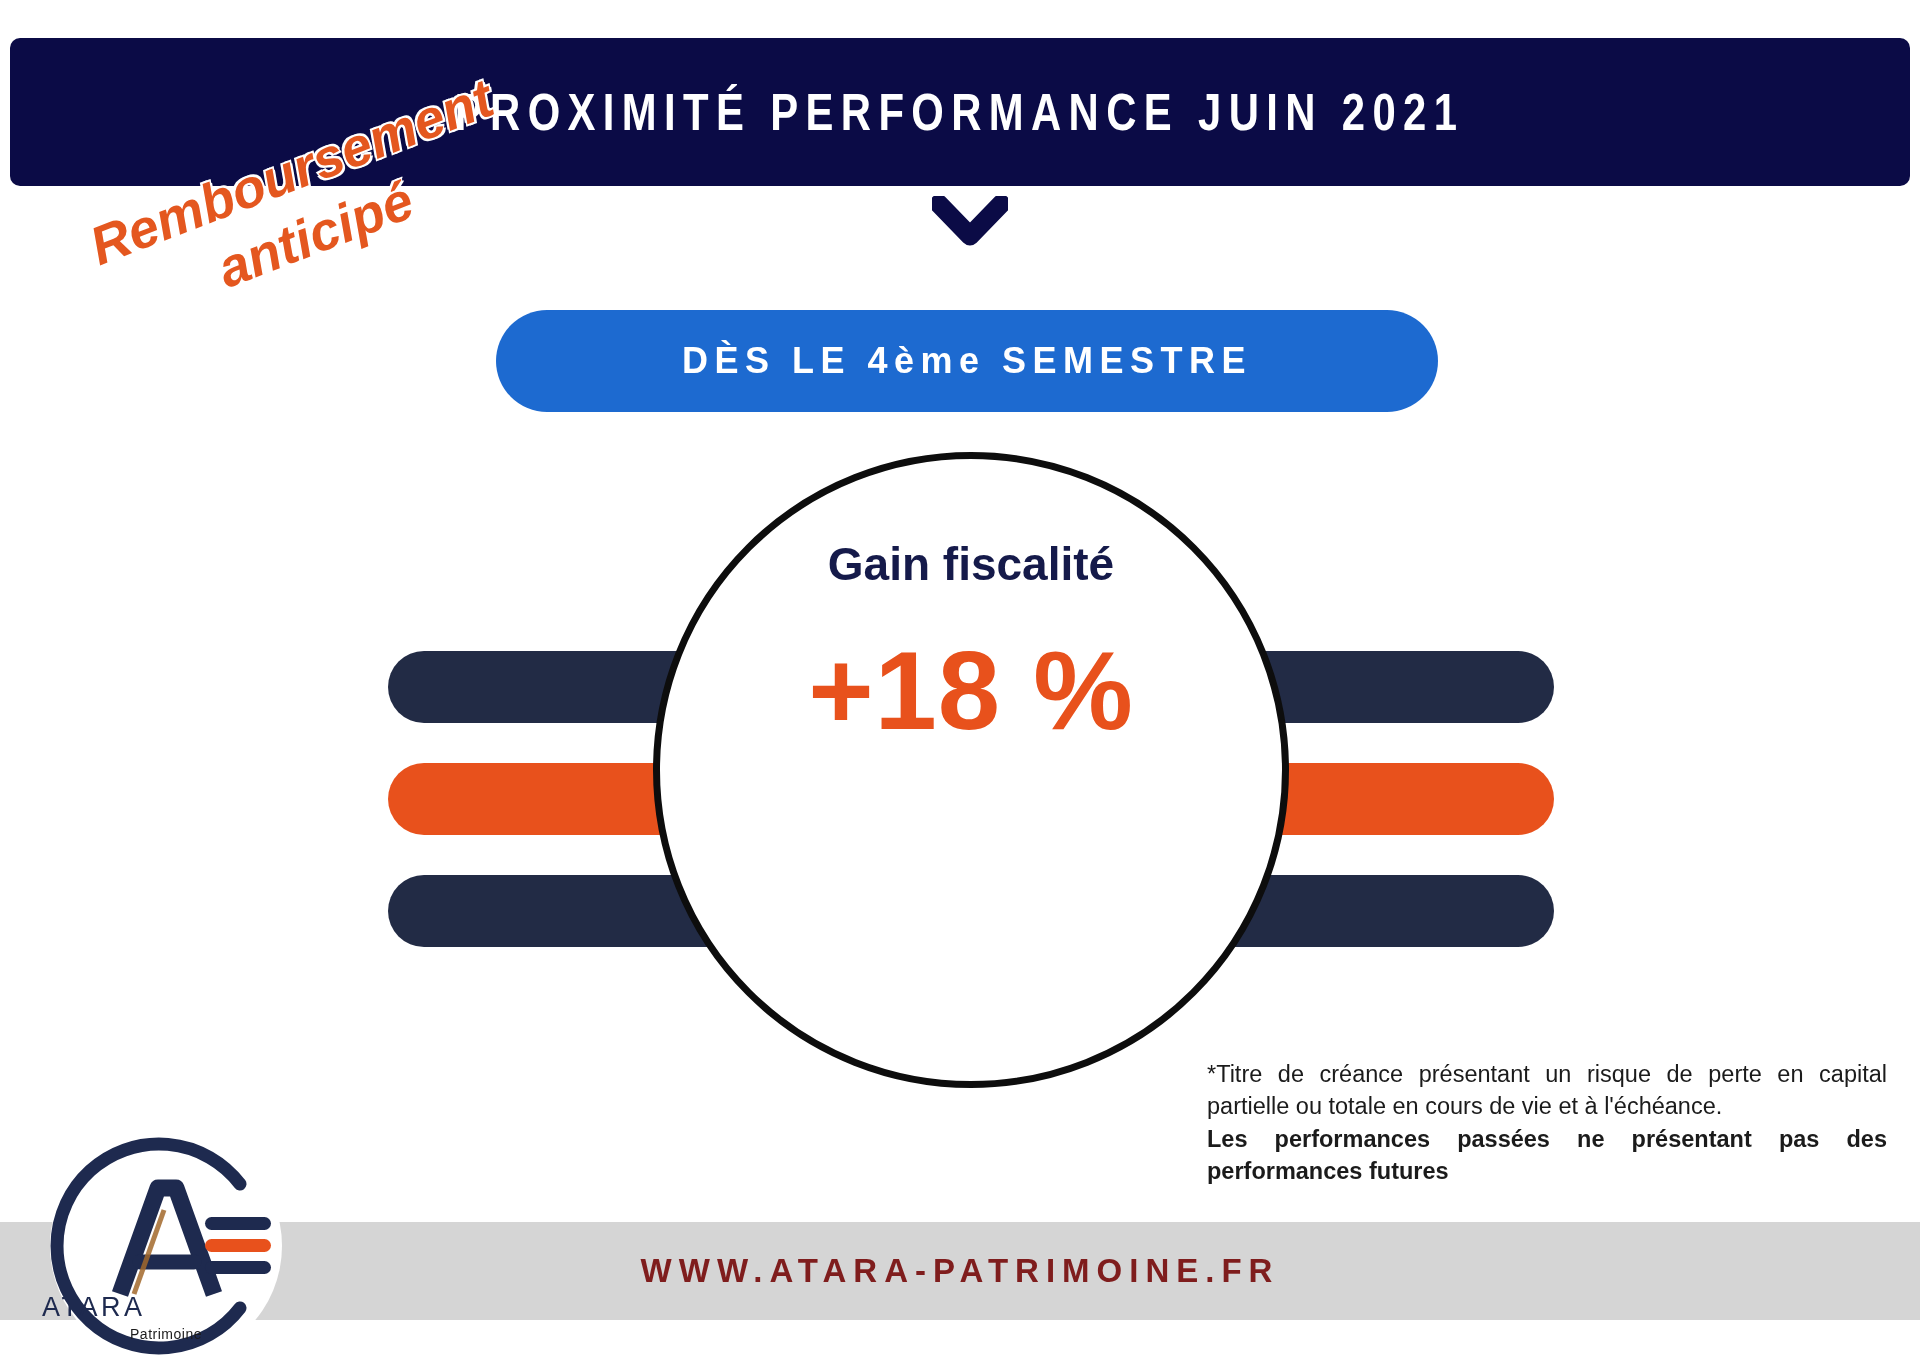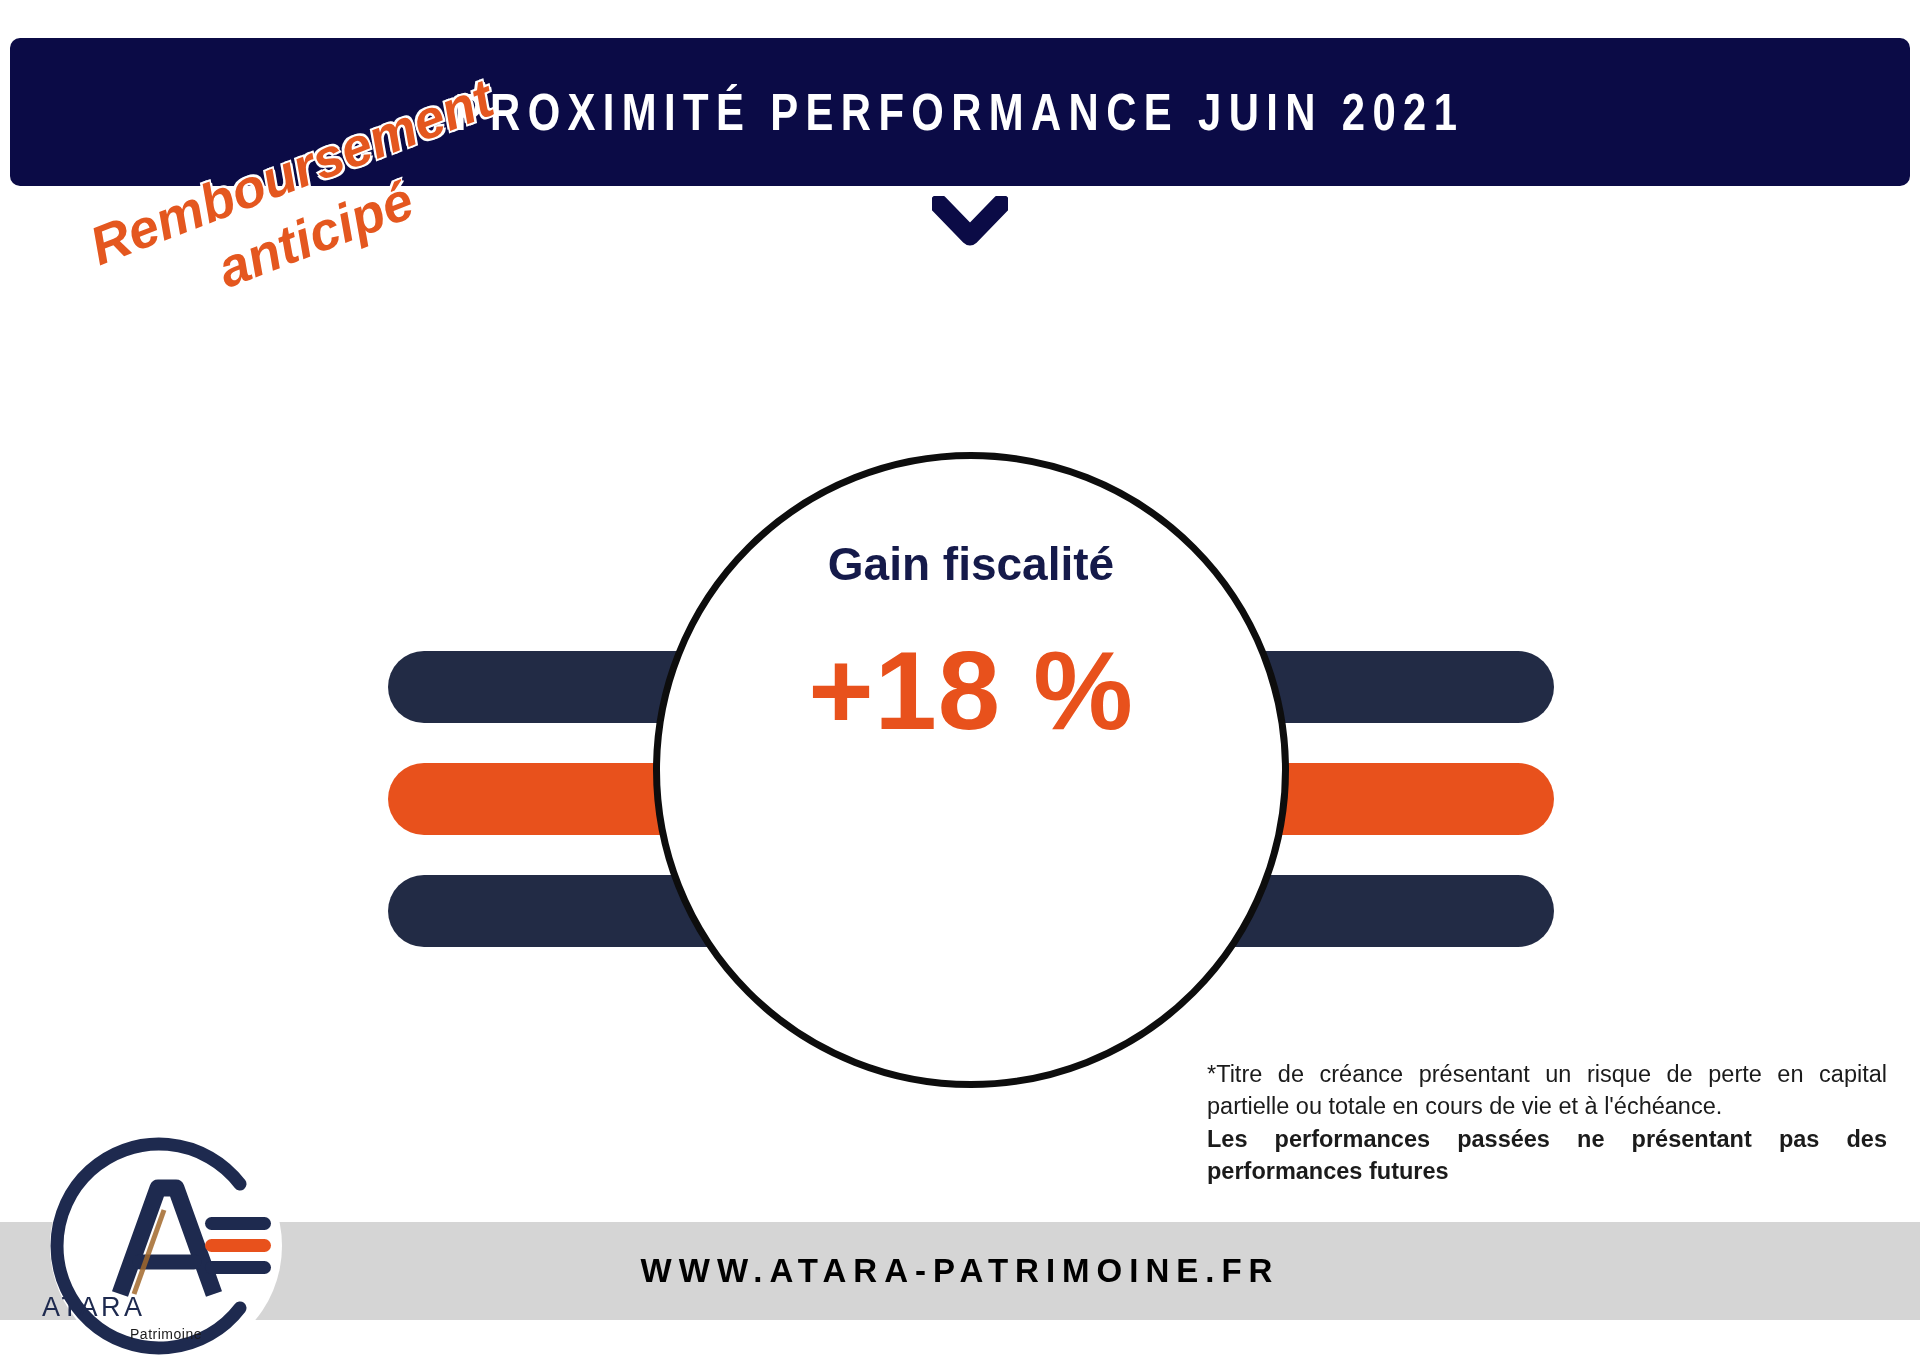--- a/index.html
+++ b/index.html
@@ -167,21 +167,21 @@
     left: 0;
     top: 1222px;
     width: 1920px;
     height: 98px;
     background: #d5d5d5;
     display: flex;
     align-items: center;
     justify-content: center;
   }
   .footer-url {
-    color: #000000;
+    color: #7f1d1d;
     font-weight: bold;
     font-size: 33px;
     letter-spacing: 7px;
     white-space: nowrap;
   }
 
   
   .logo-badge {
     position: absolute;
     left: 42px;
@@ -212,20 +212,23 @@
   <div class="header-banner">
     <div class="header-title">PROXIMITÉ PERFORMANCE JUIN 2021</div>
   </div>
 
   <div class="chevron">
     <svg width="76" height="56" viewBox="0 0 76 56" aria-hidden="true">
       <path d="M7 8 L38 40 L69 8" fill="none" stroke="#0b0b46" stroke-width="19" stroke-linecap="round" stroke-linejoin="round"></path>
     </svg>
   </div>
 
+  <div class="blue-pill">
+    <span class="blue-pill-label">DÈS LE 4ème SEMESTRE</span>
+  </div>
 
   <div class="rotated-label">
     <span class="line1">Remboursement</span>
     <span class="line2">anticipé</span>
   </div>
 
   <div class="bar bar-1"></div>
   <div class="bar bar-2"></div>
   <div class="bar bar-3"></div>
 

